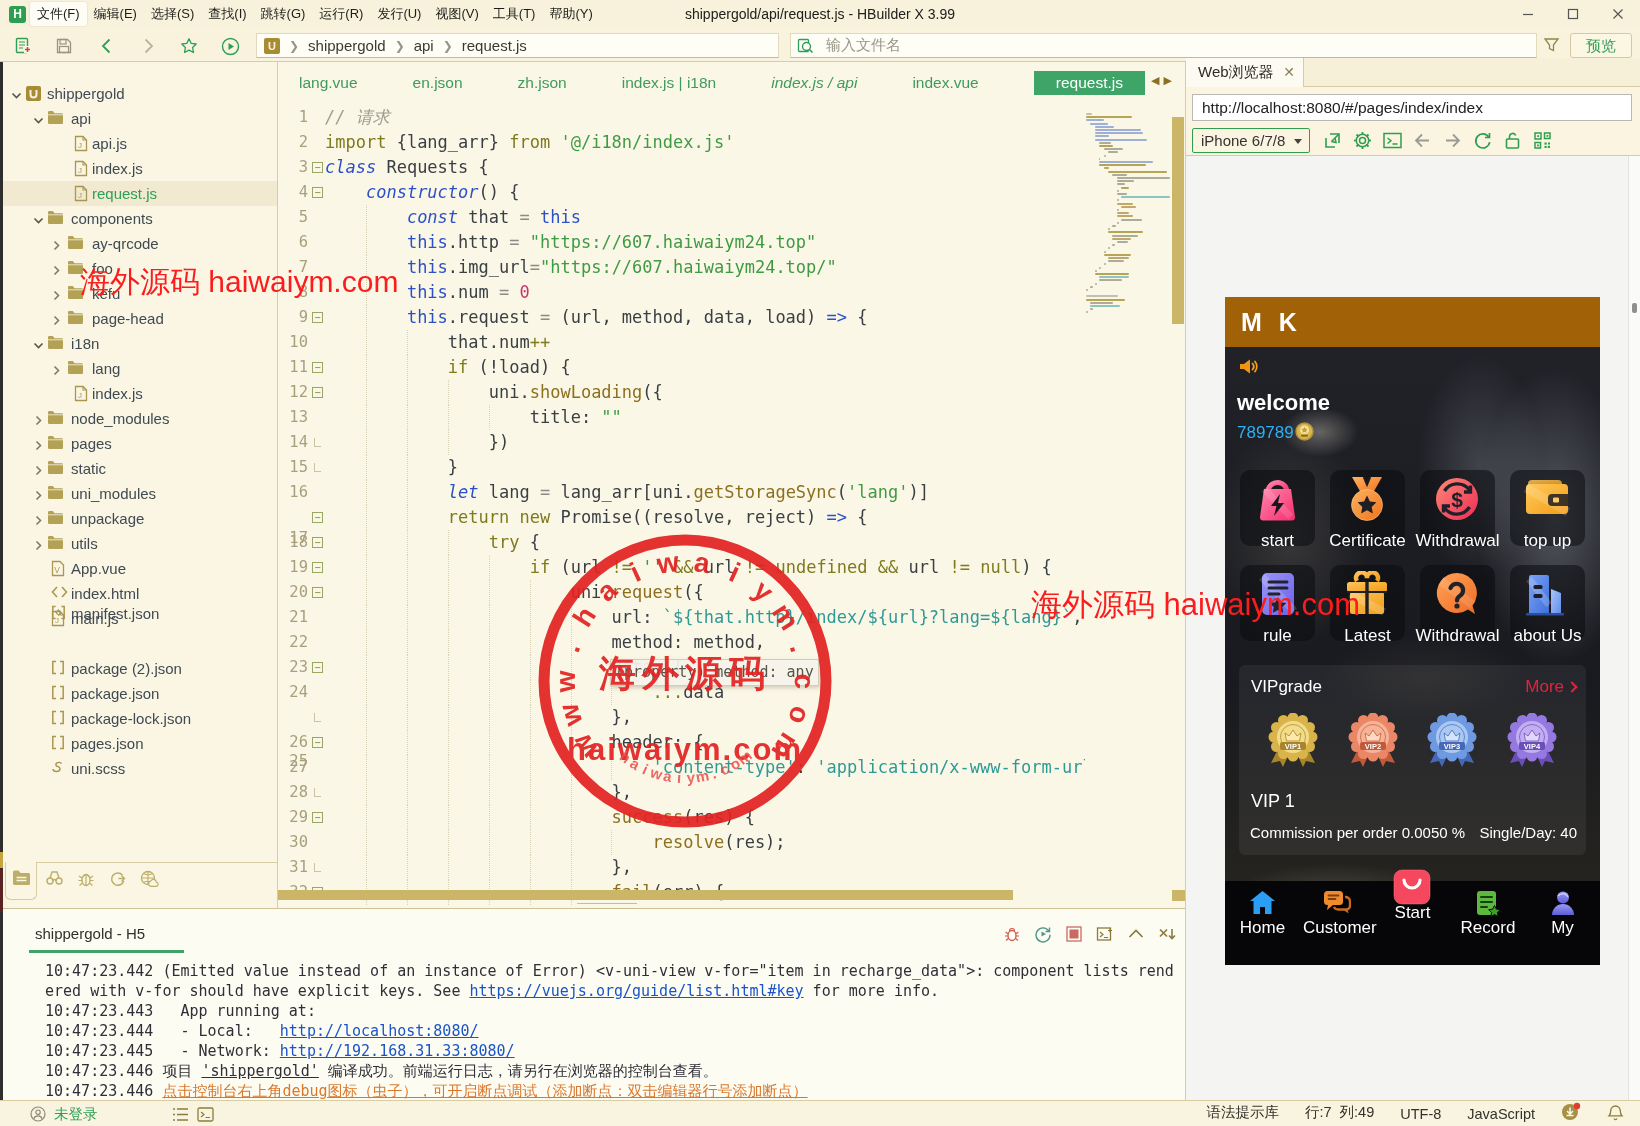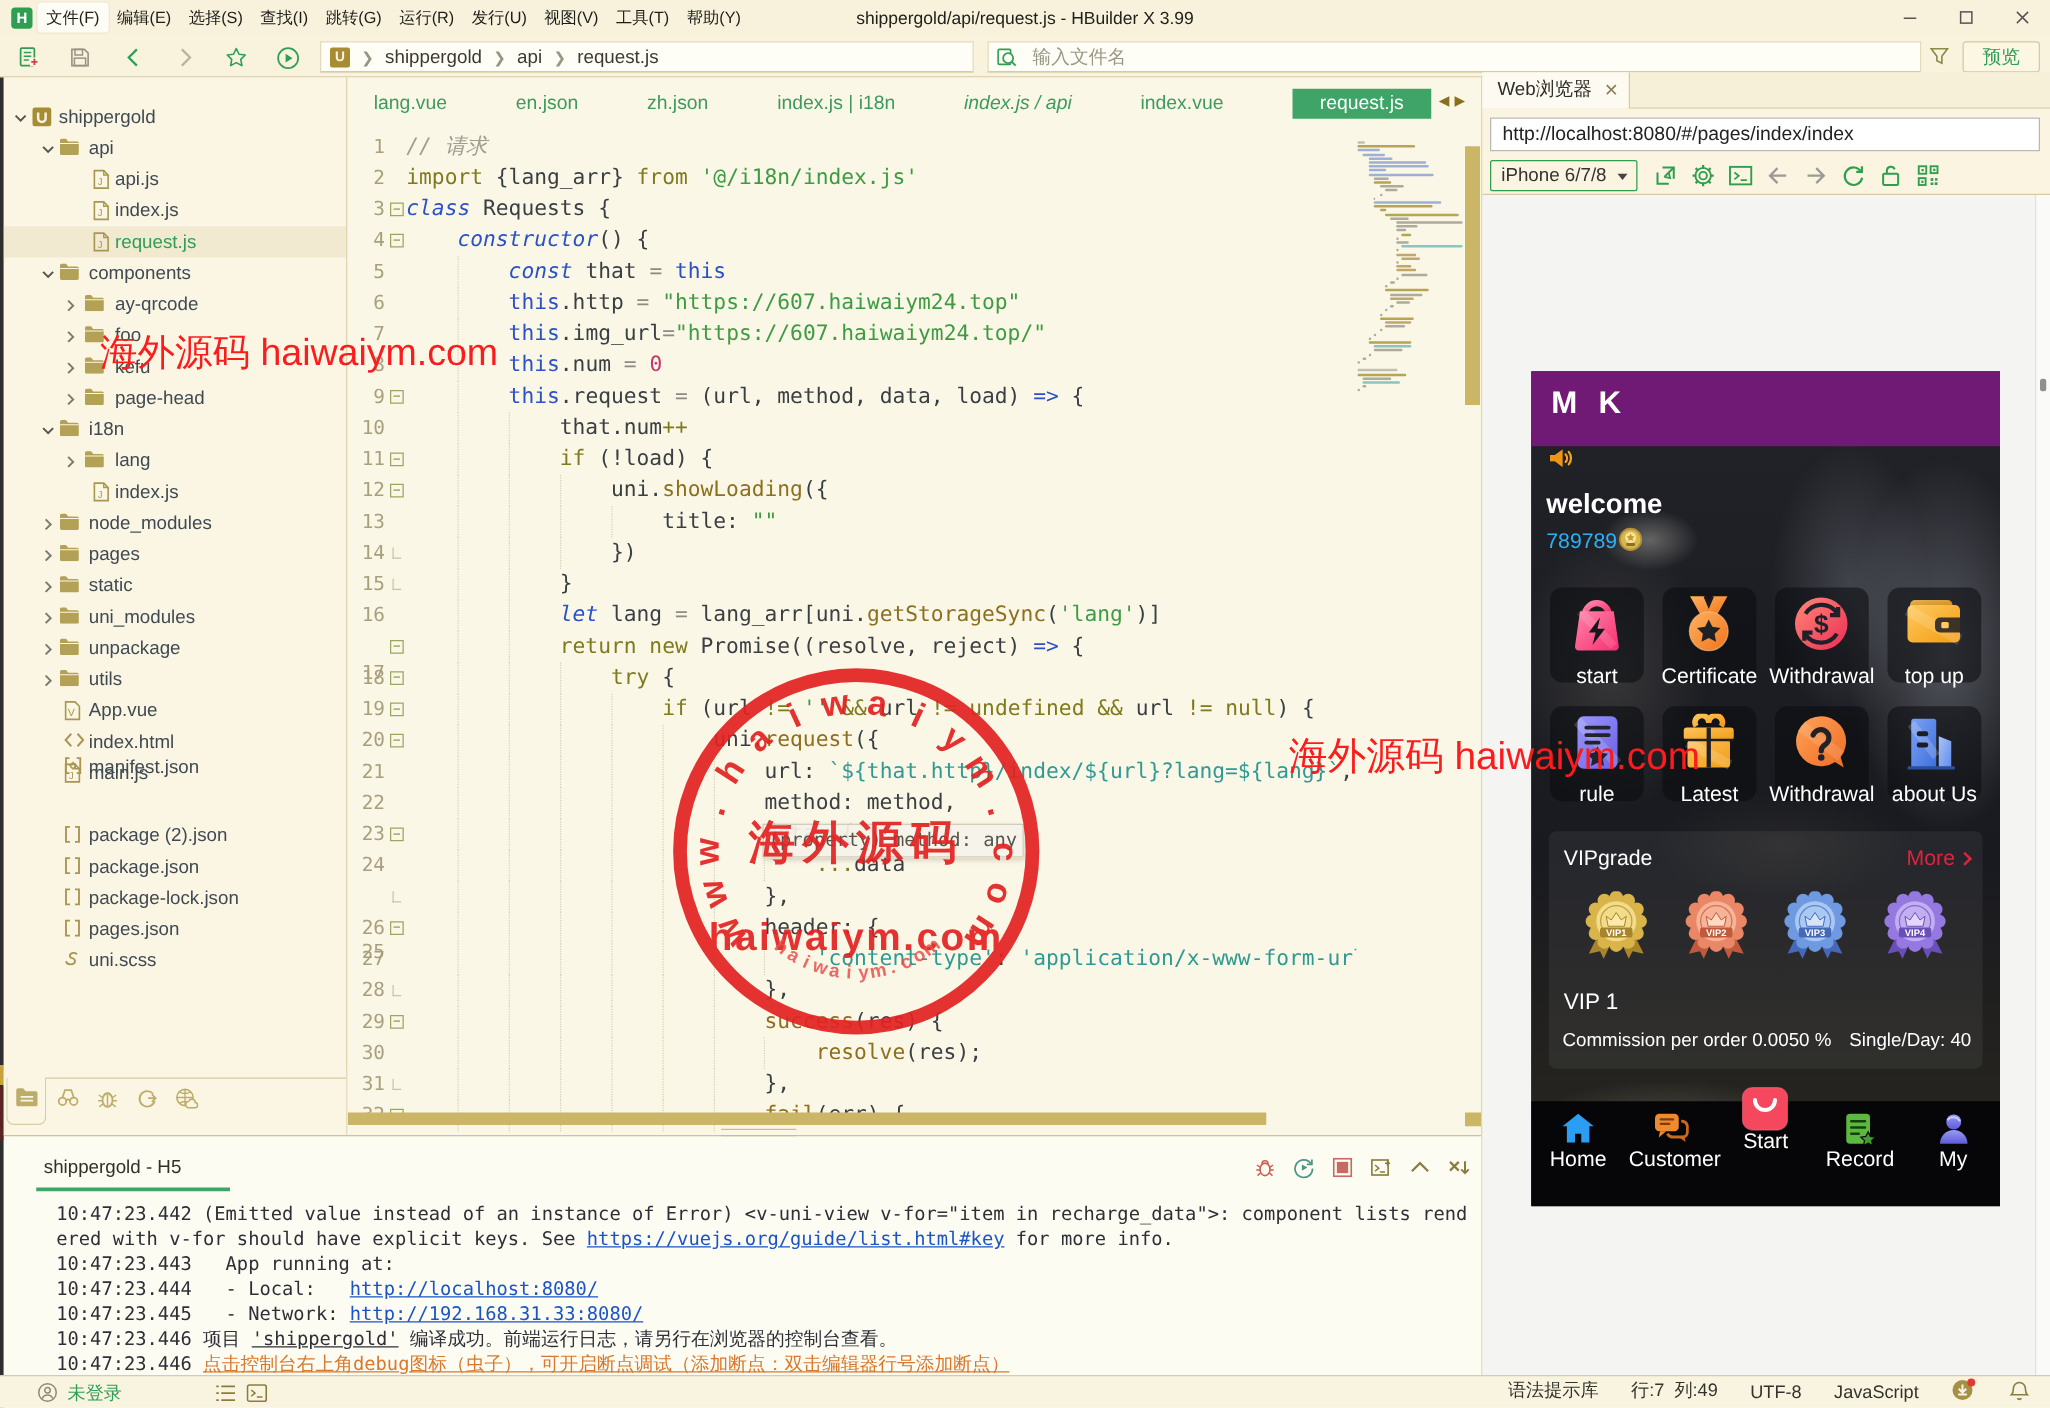--- a/index.html
+++ b/index.html
@@ -108,21 +108,21 @@
   .devsel { position:absolute; left:6px; top:3px; width:118px; height:25px; border:1px solid #2f9e4e; border-radius:2px; font-size:15px; color:#333; line-height:23px; padding-left:8px; background:#faf4e0; }
   .devsel .caret { position:absolute; right:7px; top:10px; width:0; height:0; border-left:4px solid transparent; border-right:4px solid transparent; border-top:5px solid #444; }
   .ricons { position:absolute; left:136px; top:3px; height:25px; display:flex; align-items:center; gap:9px; }
   .ricons .ri { width:21px; height:21px; }
   .viewport { position:absolute; left:0; top:98px; width:454px; height:944px; background:#f4f4f2; }
   .rscroll { position:absolute; right:0; top:0; width:12px; height:944px; background:#fafaf8; border-left:1px solid #e4e2dc; }
   .rthumb { position:absolute; right:3px; top:147px; width:5px; height:10px; background:#8f8f8f; border-radius:2px; }
 
   
   .phone { position:absolute; left:39px; top:141px; width:375px; height:668px; background:#131417; overflow:hidden; }
-  .ph-header { position:absolute; left:0; top:0; width:375px; height:60px; background:#701a75; z-index:3; }
+  .ph-header { position:absolute; left:0; top:0; width:375px; height:50px; background:#a16207; z-index:3; }
   .ph-brand { position:absolute; left:16px; top:0; line-height:50px; color:#fff; font-size:25px; font-weight:bold; letter-spacing:5px; }
   .ph-photo { position:absolute; left:0; top:50px; width:375px; height:618px; background:
       radial-gradient(ellipse 120px 230px at 330px 170px, rgba(150,155,165,.45), rgba(0,0,0,0) 65%),
       radial-gradient(ellipse 90px 160px at 255px 120px, rgba(130,135,145,.35), rgba(0,0,0,0) 70%),
       radial-gradient(ellipse 55px 35px at 95px 85px, rgba(215,212,200,.38), rgba(0,0,0,0) 70%),
       radial-gradient(ellipse 110px 160px at 65px 190px, rgba(105,102,96,.35), rgba(0,0,0,0) 70%),
       radial-gradient(ellipse 150px 60px at 200px 330px, rgba(80,78,72,.25), rgba(0,0,0,0) 70%),
       radial-gradient(ellipse 160px 55px at 110px 555px, rgba(150,145,130,.35), rgba(0,0,0,0) 70%),
       radial-gradient(ellipse 230px 65px at 290px 585px, rgba(120,115,103,.30), rgba(0,0,0,0) 75%),
       linear-gradient(180deg, #212228 0%, #191a1f 55%, #26241f 88%, #1b1a17 100%);

